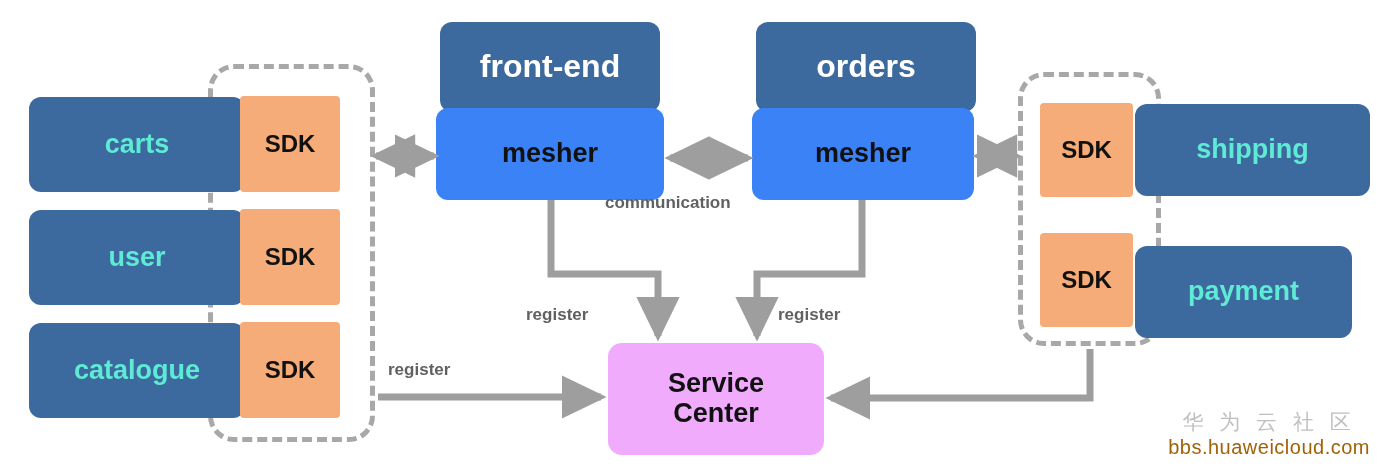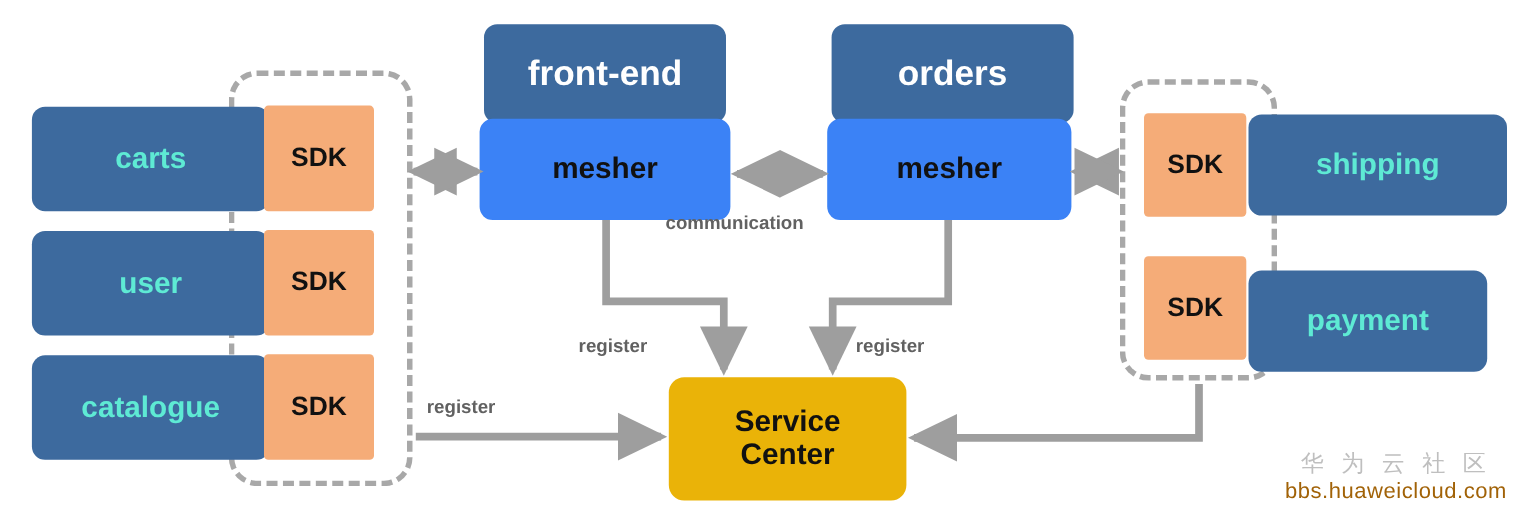--- a/index.html
+++ b/index.html
@@ -50,21 +50,21 @@
     z-index: 4;
     text-align: center;
   }
   .topsvc {
     background: #3D6A9E;
     color: #ffffff;
     font-size: 32px;
     z-index: 3;
   }
   .center {
-    background: #eab308;
+    background: #f0abfc;
     color: #111111;
     font-size: 27px;
     z-index: 4;
     border-radius: 14px;
   }
   
   .dashed-group {
     position: absolute;
     border: 5px dashed #A8A8A8;
     border-radius: 26px;

